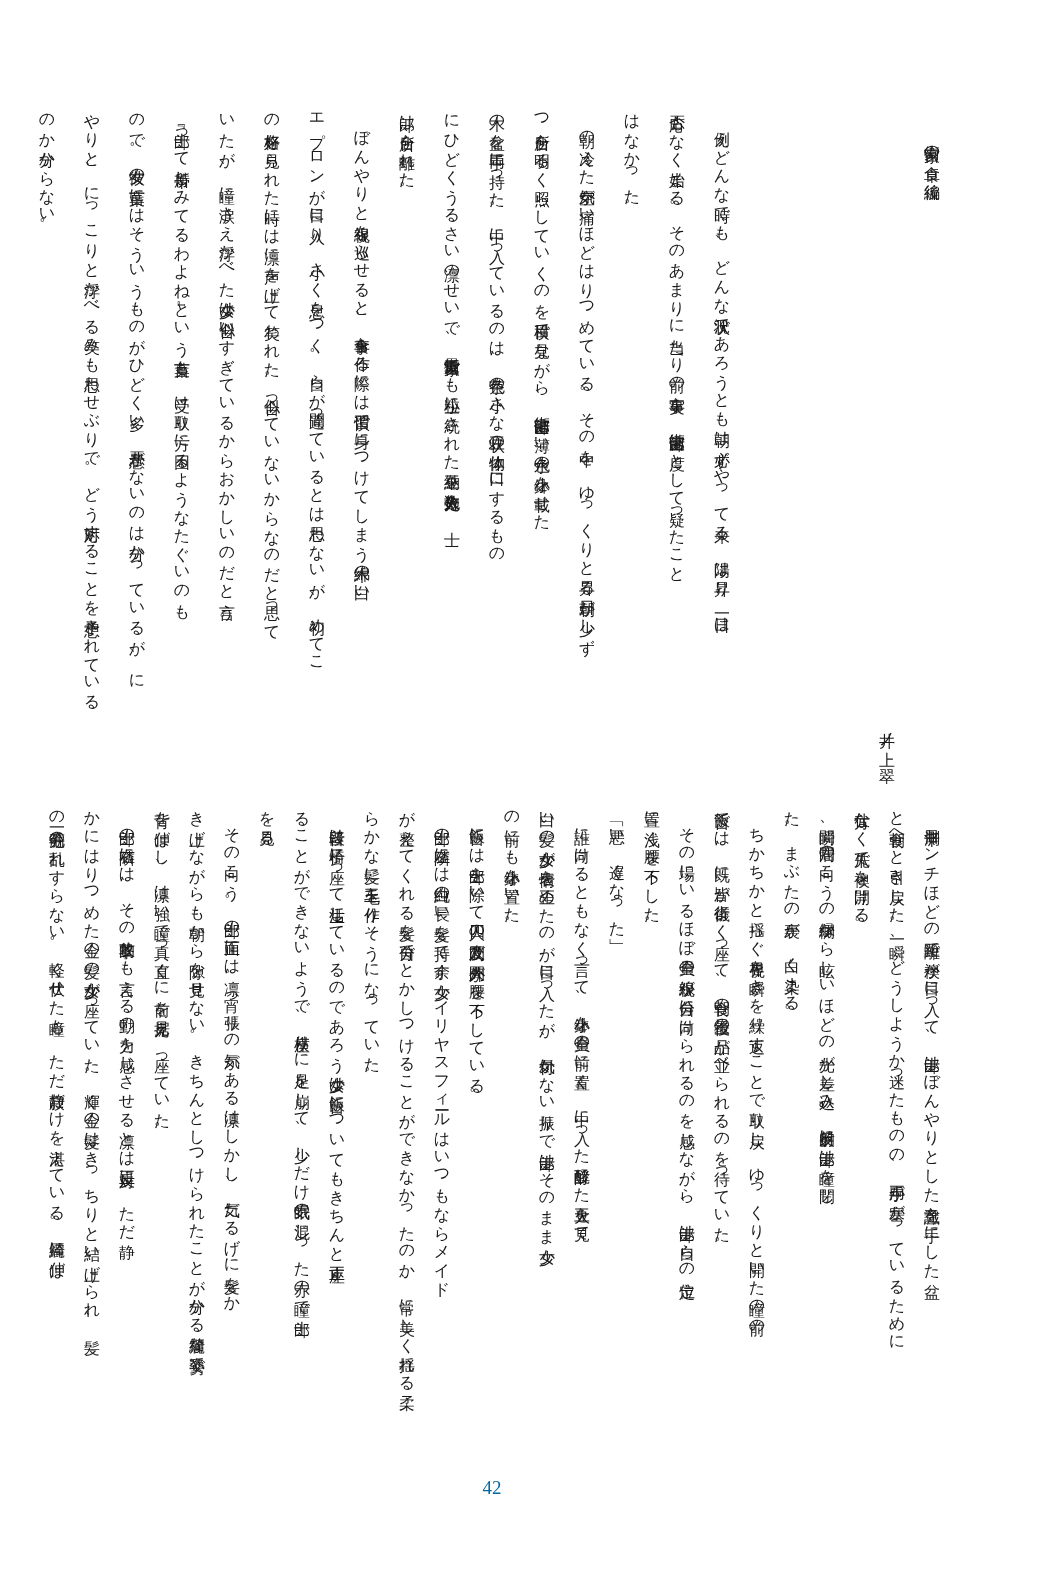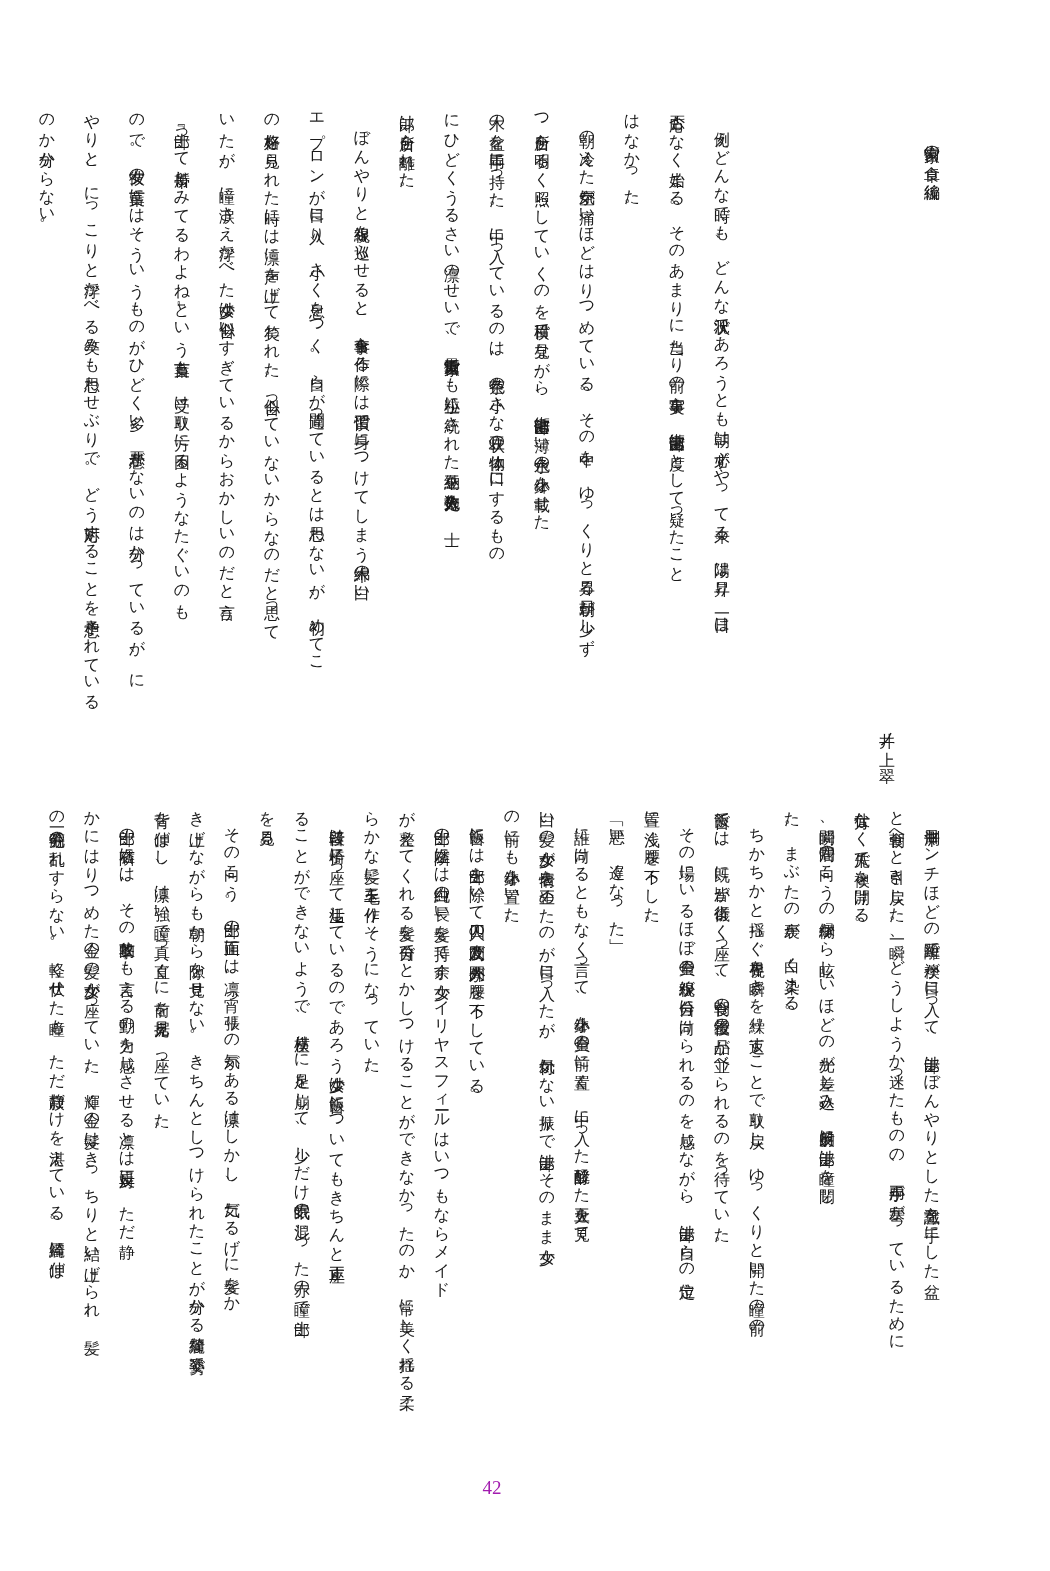--- a/index.html
+++ b/index.html
@@ -52,21 +52,21 @@
     margin-left: 120px;
   }
   .page-number {
     position: absolute;
     top: 1477px;
     left: 452px;
     width: 80px;
     text-align: center;
     font-family: "Liberation Serif", "DejaVu Serif", serif;
     font-size: 19px;
-    color: #a21caf;
+    color: #0369a1;
   }
 </style>
 </head>
 <body>
 
 <div class="page">
 
   <section class="vblock block-upper">
     <div class="tline story-title">衛宮家の食卓　後編</div>
     <div class="tline story-author">井ノ上　翠</div>

